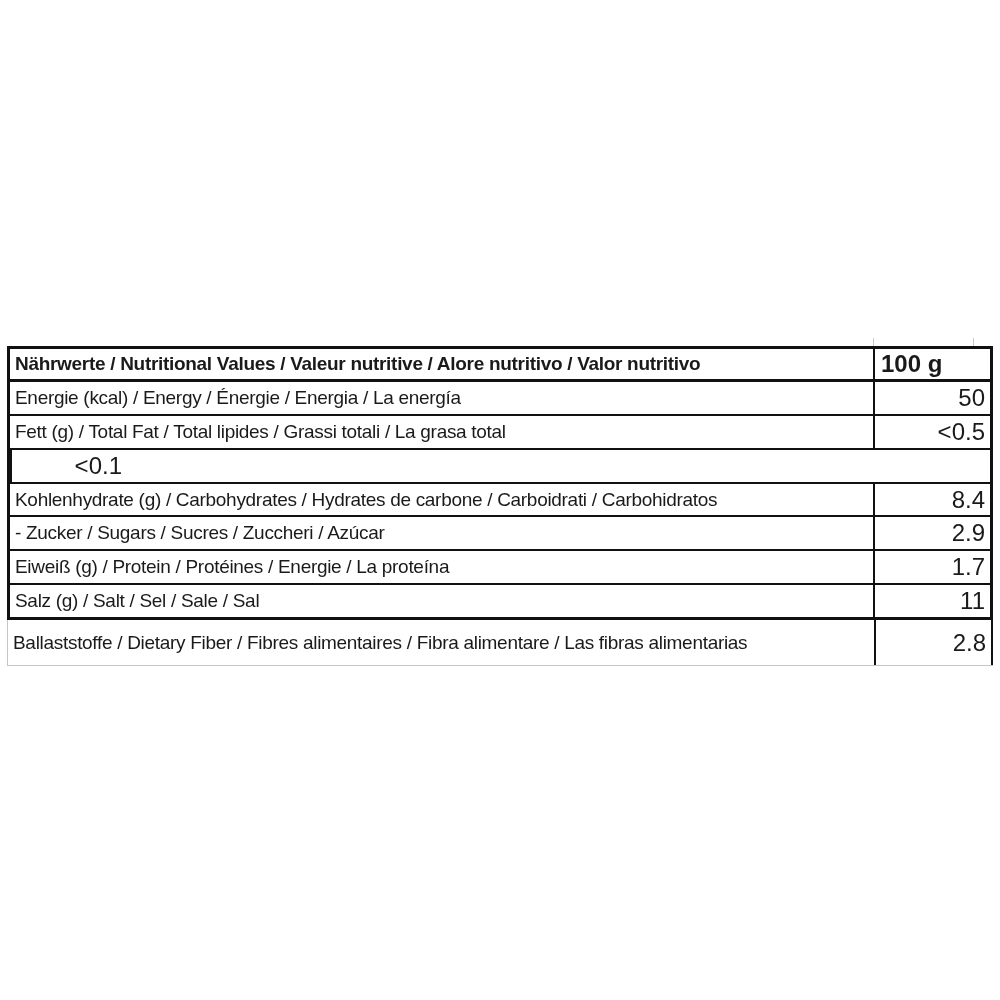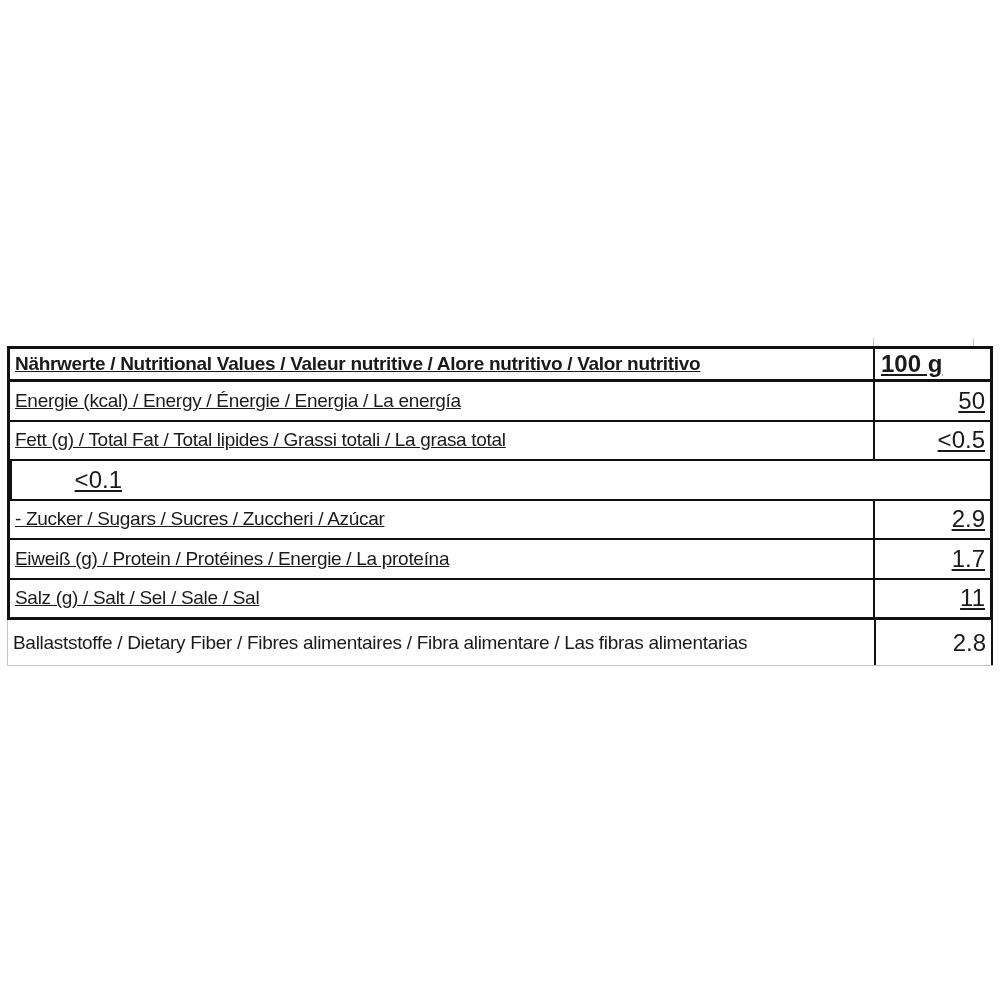--- a/index.html
+++ b/index.html
@@ -23,21 +23,20 @@
     position: absolute;
     left: 7px;
     top: 346px;
     width: 986px;
     height: 274px;
     box-sizing: border-box;
     border: 3px solid #111111;
     display: flex;
     flex-direction: column;
     background: #ffffff;
-    text-decoration: underline;
   }
   .t-row {
     display: flex;
     flex: 1;
     box-sizing: border-box;
     border-bottom: 2px solid #111111;
     min-height: 0;
   }
   .t-row.header-row {
     flex: 0 0 33px;
@@ -122,20 +121,24 @@
 
     <div class="t-row">
       <div class="cell-label">Fett (g) / Total Fat / Total lipides / Grassi totali / La grasa total</div>
       <div class="cell-value">&lt;0.5</div>
     </div>
 
     <div class="t-row">
       <div class="cell-value">&lt;0.1</div>
     </div>
 
+    <div class="t-row">
+      <div class="cell-label">Kohlenhydrate (g) / Carbohydrates / Hydrates de carbone / Carboidrati / Carbohidratos</div>
+      <div class="cell-value">8.4</div>
+    </div>
 
     <div class="t-row">
       <div class="cell-label">- Zucker / Sugars / Sucres / Zuccheri / Azúcar</div>
       <div class="cell-value">2.9</div>
     </div>
 
     <div class="t-row">
       <div class="cell-label">Eiweiß (g) / Protein / Protéines / Energie / La proteína</div>
       <div class="cell-value">1.7</div>
     </div>

